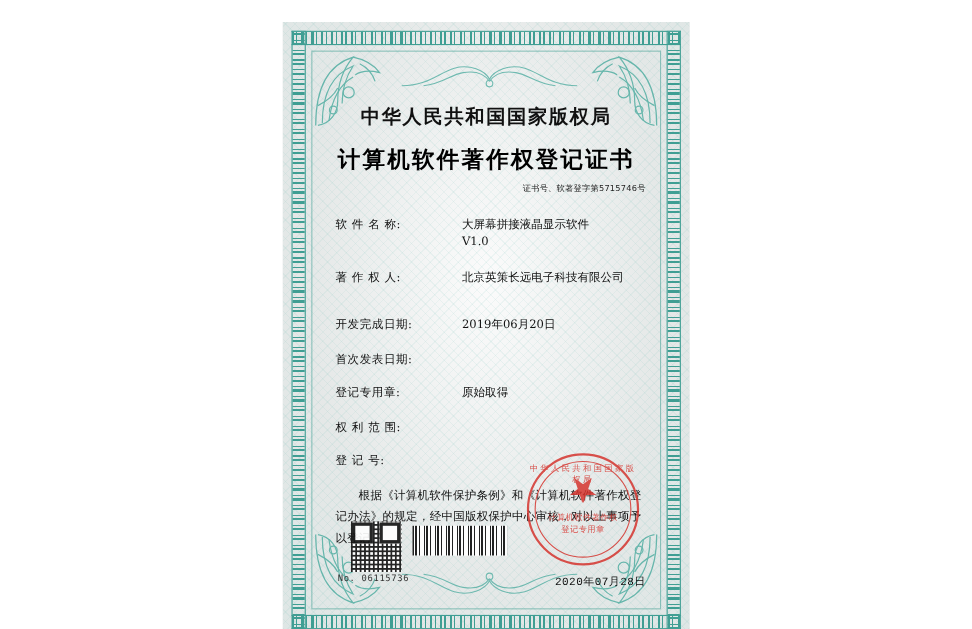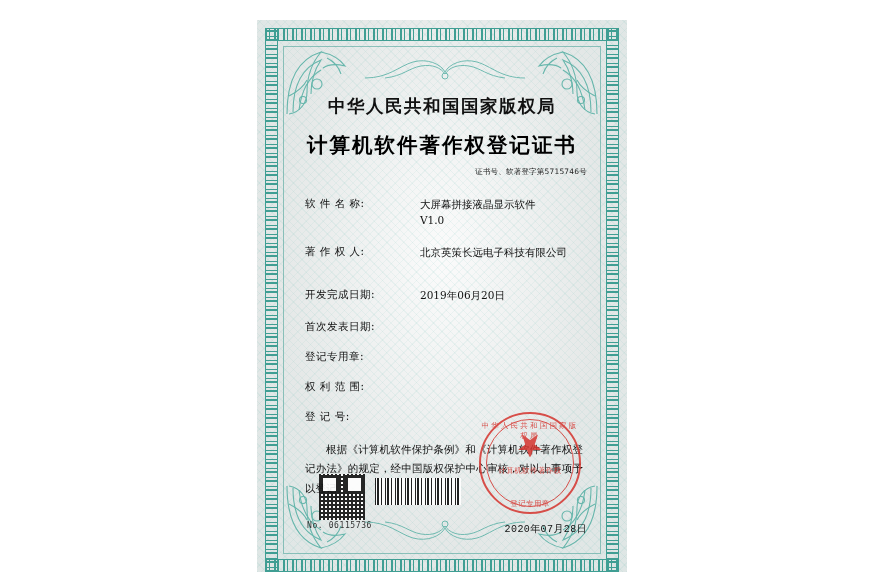--- a/index.html
+++ b/index.html
@@ -273,21 +273,21 @@
   }
   .seal-line1, .seal-line2 {
     position: absolute;
     left: 0; right: 0;
     text-align: center;
     font-size: 7.5px;
     letter-spacing: 0.4px;
     font-family: Liberation Serif, serif;
   }
   .seal-line1 { top: 52px; }
-  .seal-line2 { top: 63px; margin-top: 22px; }
+  .seal-line2 { top: 63px; }
 
   .issue-date {
     position: absolute;
     right: 40px;
     bottom: 18px;
     font-size: 10px;
     color: #111;
     letter-spacing: 0.4px;
     font-family: Liberation Mono, monospace;
     text-align: center;
@@ -400,20 +400,21 @@
           <div class="field-label">开发完成日期:</div>
           <div class="field-value">2019年06月20日</div>
         </div>
 
         <div class="field-row tall">
           <div class="field-label">首次发表日期:</div>
         </div>
 
         <div class="field-row tall">
           <div class="field-label">登记专用章:</div>
+          <div class="field-value">原始取得</div>
         </div>
 
         <div class="field-row tall">
           <div class="field-label">权 利 范 围:</div>
         </div>
 
         <div class="field-row tall">
           <div class="field-label">登 记 号:</div>
         </div>
 

